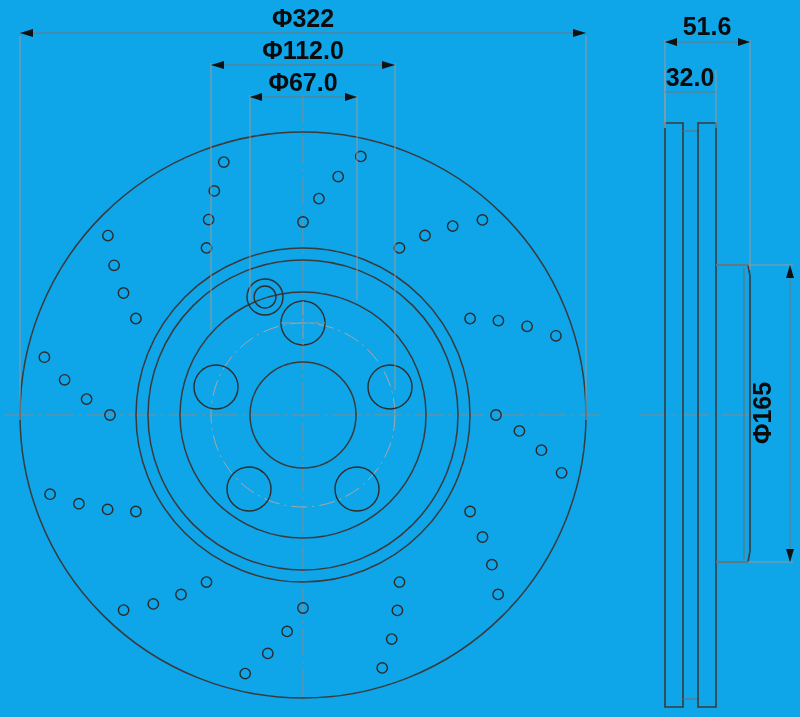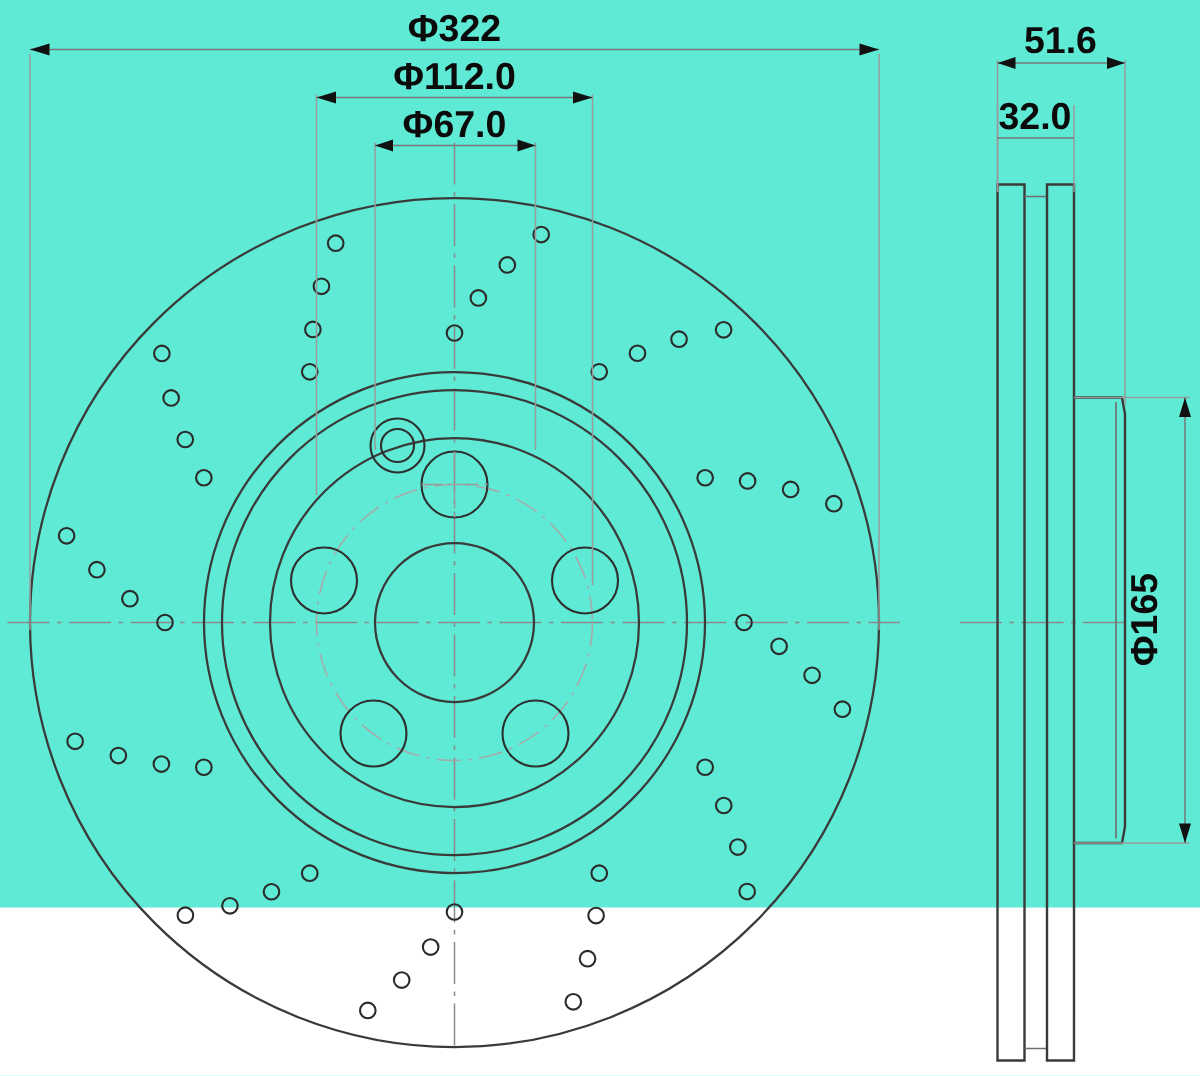--- a/index.html
+++ b/index.html
@@ -3,21 +3,21 @@
 <meta charset="utf-8">
 <title>Brake Disc Technical Drawing</title>
 <style>
   html,body{margin:0;padding:0;background:#ffffff;}
   body{
     width:800px;height:717px;
     font-family:"Liberation Sans", sans-serif;
     overflow:hidden;
     position:relative;
   }
-  #sheet{position:absolute;left:0;top:0;width:800px;height:605px;background:#5eead4;}
+  #sheet{position:absolute;left:0;top:0;width:800px;height:717px;background:#0ea5e9;}
   svg{display:block;}
   text{
     font-family:"Liberation Sans", sans-serif;
     fill:#0b0b0b;
     font-weight:700;
   }
   .dimtext{font-size:25px;letter-spacing:0px;}
   .obj{fill:none;stroke:#3a3a3a;stroke-width:1.5;stroke-linecap:round;stroke-linejoin:round;}
   .hole{fill:none;stroke:#2e2e2e;stroke-width:1.4;}
   .smallhole{fill:none;stroke:#2b2b2b;stroke-width:1.4;}

